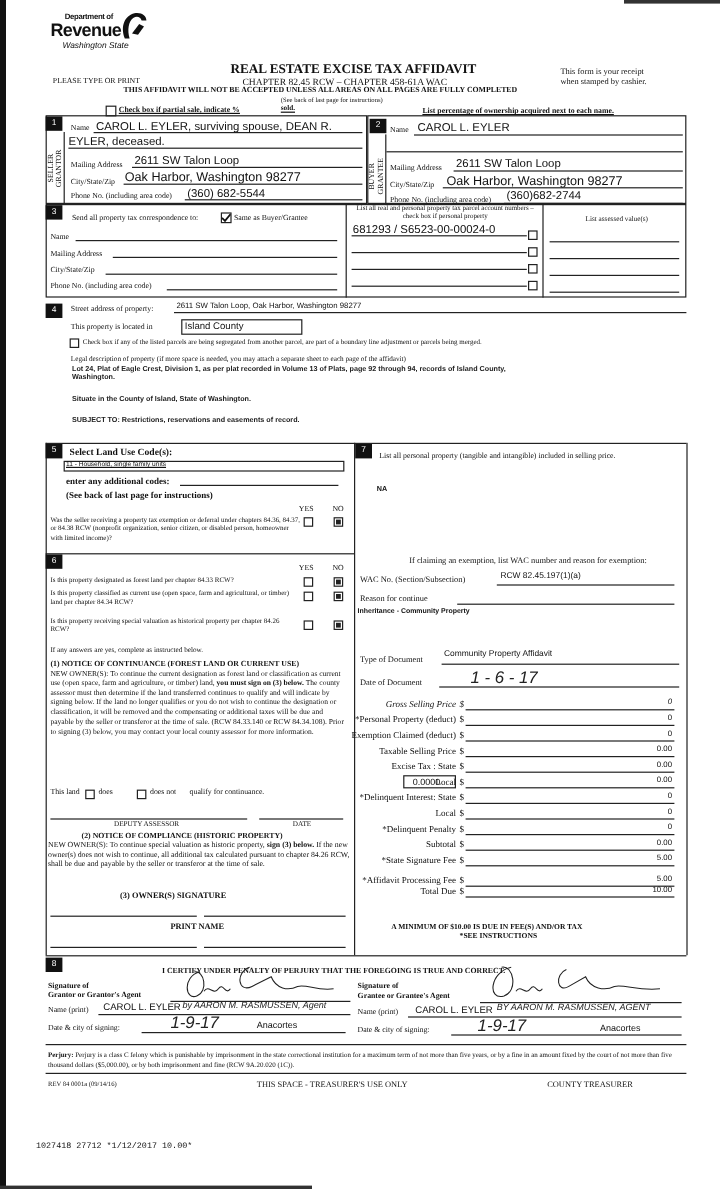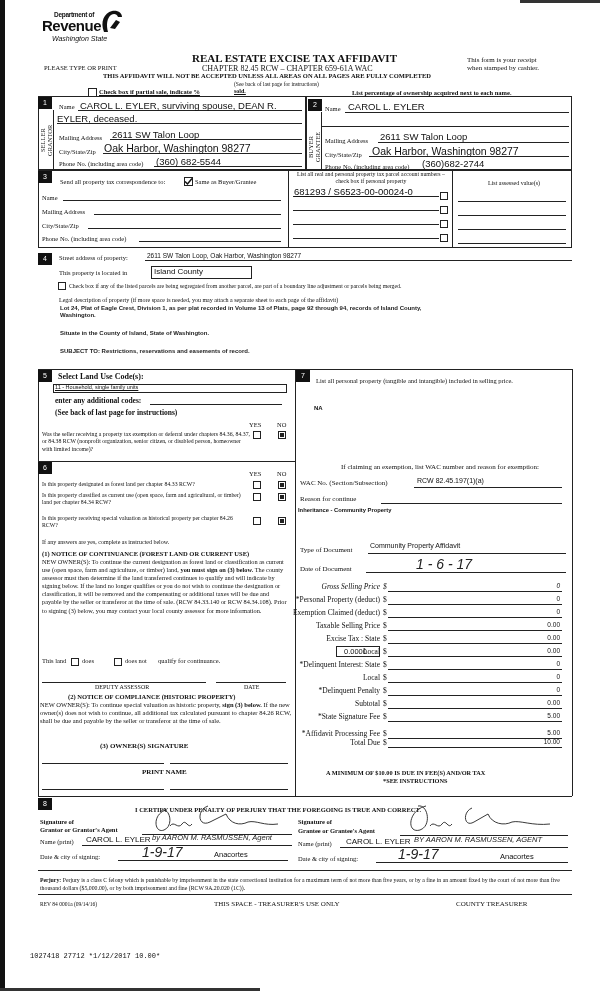--- a/index.html
+++ b/index.html
@@ -38,21 +38,21 @@
   <div class="abs sans" style="left:2px;top:13px;font-size:15px;font-weight:bold;letter-spacing:-0.5px;">Revenue</div>
   <div class="abs sans" style="left:12px;top:31px;font-size:7px;font-style:italic;">Washington State</div>
   <svg class="abs" style="left:58px;top:4px;" width="26" height="26" viewBox="0 0 26 26">
     <path d="M6 24 C2 14 6 5 14 3 C20 2 24 5 24 9 L20 9 C19 6 16 5 13 7 C9 10 8 17 10 24 Z" fill="#111"></path>
     <path d="M12 20 L18 12 L22 14 L17 21 Z" fill="#111"></path>
   </svg>
 </div>
 
 <div class="abs serif" style="left:44px;top:64px;font-size:6.5px;">PLEASE TYPE OR PRINT</div>
 <div class="abs serif" style="left:192px;top:52px;font-size:11px;font-weight:bold;">REAL ESTATE EXCISE TAX AFFIDAVIT</div>
-<div class="abs serif" style="left:202px;top:64px;font-size:8px;">CHAPTER 82.45 RCW – CHAPTER 659-61A WAC</div>
+<div class="abs serif" style="left:202px;top:64px;font-size:8px;">CHAPTER 82.45 RCW – CHAPTER 458-61A WAC</div>
 <div class="abs serif" style="left:467px;top:56px;font-size:7px;">This form is your receipt</div>
 <div class="abs serif" style="left:467px;top:64px;font-size:7px;">when stamped by cashier.</div>
 <div class="abs serif" style="left:103px;top:72px;font-size:6.5px;font-weight:bold;">THIS AFFIDAVIT WILL NOT BE ACCEPTED UNLESS ALL AREAS ON ALL PAGES ARE FULLY COMPLETED</div>
 <div class="abs serif" style="left:234px;top:81px;font-size:5.5px;">(See back of last page for instructions)</div>
 <div class="cb" style="left:88px;top:88px;width:9px;height:9px;"></div>
 <div class="abs serif" style="left:99px;top:88px;font-size:6.5px;font-weight:bold;text-decoration:underline;">Check box if partial sale, indicate %</div>
 <div class="abs serif" style="left:234px;top:88px;font-size:6px;font-weight:bold;text-decoration:underline;">sold.</div>
 <div class="abs serif" style="left:352px;top:89px;font-size:6.5px;font-weight:bold;text-decoration:underline;">List percentage of ownership acquired next to each name.</div>
 
 <div class="box" style="left:38px;top:96px;width:268px;height:74px;"></div>
@@ -109,21 +109,21 @@
 <div class="line" style="left:88px;top:221px;width:193px;height:8px;"></div>
 <div class="abs serif t6" style="left:42px;top:235px;">Phone No. (including area code)</div>
 <div class="line" style="left:139px;top:234px;width:142px;height:8px;"></div>
 
 <div class="abs" style="left:288px;top:170px;width:1px;height:78px;background:#222;"></div>
 <div class="abs" style="left:452px;top:170px;width:1px;height:78px;background:#222;"></div>
 <div class="abs serif" style="left:291px;top:171px;width:160px;font-size:5.8px;line-height:7px;text-align:center;">List all real and personal property tax parcel account numbers – check box if personal property</div>
 <div class="abs serif" style="left:460px;top:180px;width:108px;font-size:6px;text-align:center;">List assessed value(s)</div>
 
 <div class="line" style="left:293px;top:189px;width:146px;height:8px;"></div>
-<div class="abs fill" style="left:294px;top:186px;font-size:9.5px;text-decoration:underline;">681293 / S6523-00-00024-0</div>
+<div class="abs fill" style="left:294px;top:186px;font-size:9.5px;">681293 / S6523-00-00024-0</div>
 <div class="cb" style="left:440px;top:192px;"></div>
 <div class="line" style="left:293px;top:203px;width:146px;height:8px;"></div>
 <div class="cb" style="left:440px;top:206px;"></div>
 <div class="line" style="left:293px;top:217px;width:146px;height:8px;"></div>
 <div class="cb" style="left:440px;top:220px;"></div>
 <div class="line" style="left:293px;top:231px;width:146px;height:8px;"></div>
 <div class="cb" style="left:440px;top:234px;"></div>
 
 <div class="line" style="left:458px;top:194px;width:108px;height:8px;"></div>
 <div class="line" style="left:458px;top:208px;width:108px;height:8px;"></div>
@@ -214,21 +214,21 @@
 <div class="line" style="left:414px;top:478px;width:148px;height:10px;"></div>
 <div class="abs sans" style="left:417px;top:477px;font-size:7px;">RCW 82.45.197(1)(a)</div>
 <div class="abs serif" style="left:300px;top:495px;font-size:7px;">Reason for continue</div>
 <div class="line" style="left:381px;top:494px;width:181px;height:10px;"></div>
 <div class="abs sans" style="left:298px;top:507px;font-size:5.8px;font-weight:bold;">Inheritance - Community Property</div>
 <div class="abs serif" style="left:300px;top:546px;font-size:7px;">Type of Document</div>
 <div class="line" style="left:368px;top:544px;width:198px;height:10px;"></div>
 <div class="abs sans" style="left:370px;top:542px;font-size:7px;">Community Property Affidavit</div>
 <div class="abs serif" style="left:300px;top:565px;font-size:7px;">Date of Document</div>
 <div class="line" style="left:366px;top:562px;width:200px;height:11px;"></div>
-<div class="abs hand" style="left:416px;top:556px;font-size:14px;">1 - 6 - 17</div>
+<div class="abs hand" style="left:392px;top:556px;font-size:14px;">1 - 6 - 17</div>
 
 <div id="fees">
     <div class="row-fee serif" style="top: 582px; font-style: italic;">
       <span class="lbl">Gross Selling Price</span>
       <span class="dol">$</span>
       <span class="ln"></span>
       <span class="val">0</span>
     </div>
     <div class="row-fee serif" style="top: 595px;">
       <span class="lbl">*Personal Property (deduct)</span>

